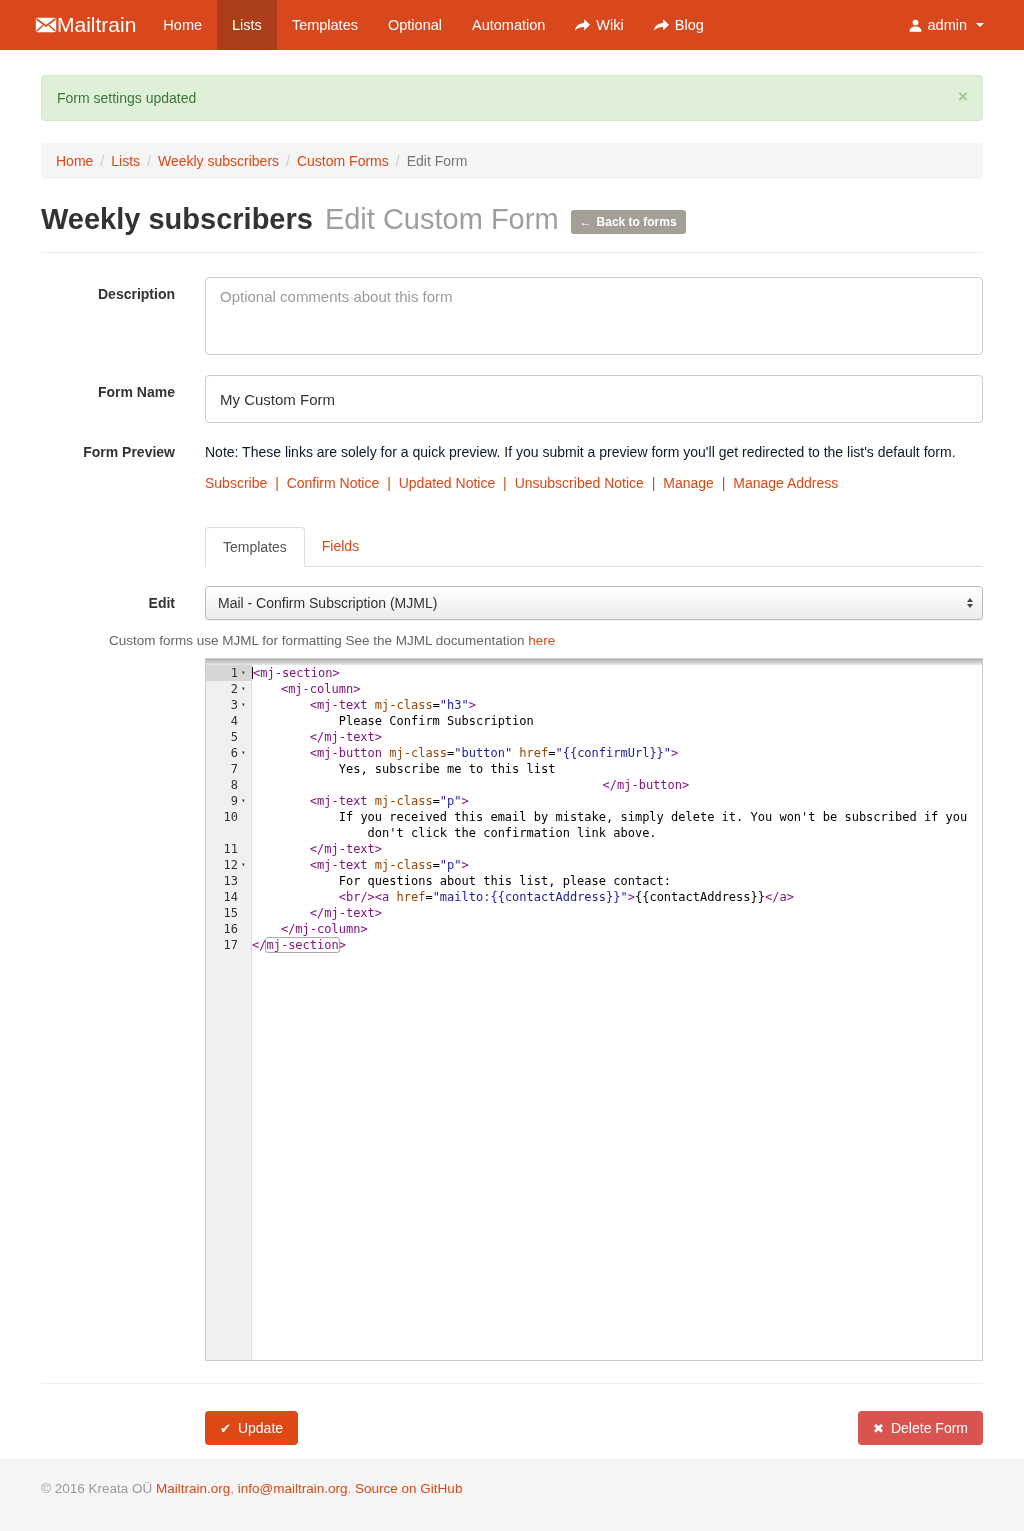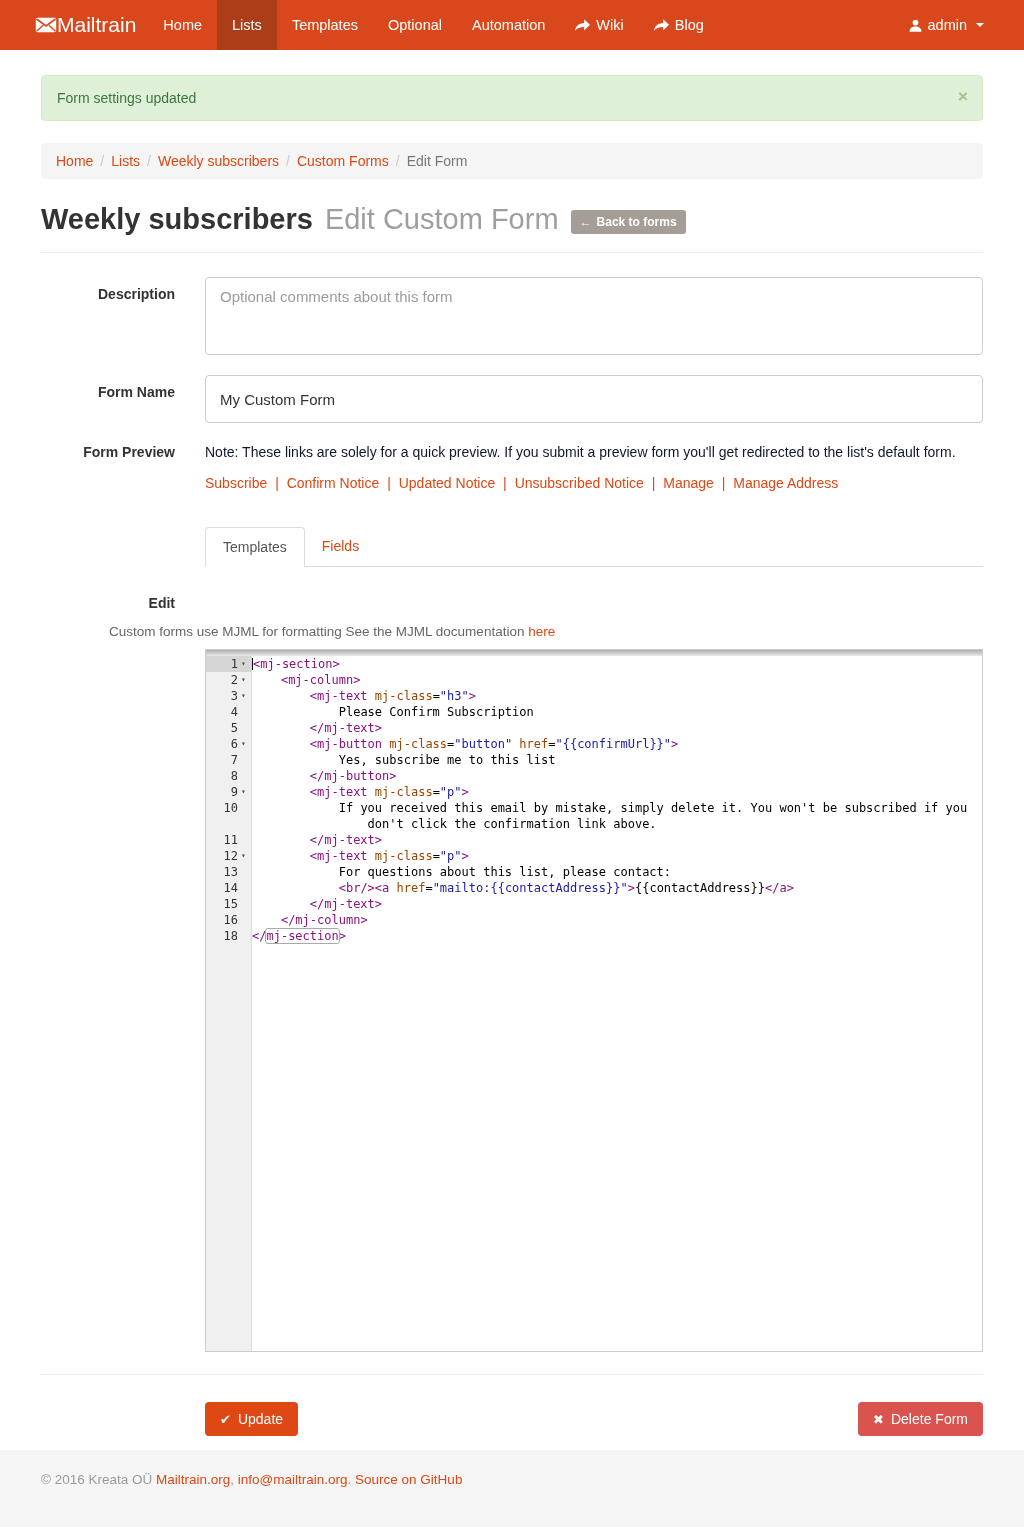--- a/index.html
+++ b/index.html
@@ -215,20 +215,29 @@
     </div>
   </div>
 
   <div class="tabs-row" id="tabs-row">
       <div class="tab active">Templates</div>
       <div class="tab inactive">Fields</div>
     </div>
 
   <div class="frow edit-row">
     <div class="flabel">Edit</div>
+    <div class="ffield">
+      <div class="select">
+        <span>Mail - Confirm Subscription (MJML)</span>
+        <span class="select-arrows">
+          <span class="arr-up" style="display:block;"></span>
+          <span class="arr-down" style="display:block;"></span>
+        </span>
+      </div>
+    </div>
   </div>
 
   <div class="mjml-help">
     <span>Custom forms use MJML for formatting See the MJML documentation</span>
     <a>here</a>
   </div>
 
   <div class="editor">
     <div class="gutter-bg"></div>
     <div class="editor-topbar"></div>
@@ -280,21 +289,21 @@
             <span class="num">7</span>
             <span class="fold"></span>
           </div>
           <div class="code" style="padding-left: 16ch; text-indent: -16ch;"><span class="tk-pl">            Yes, subscribe me to this list</span></div>
         </div>
         <div class="code-row">
           <div class="gut">
             <span class="num">8</span>
             <span class="fold"></span>
           </div>
-          <div class="code" style="padding-left: 12ch; text-indent: -12ch;"><span class="tk-pl">        </span><span class="tk-tag">&lt;/mj-button&gt;</span></div>
+          <div class="code" style="padding-left: 12ch; text-indent: -12ch; text-align: center;"><span class="tk-pl">        </span><span class="tk-tag">&lt;/mj-button&gt;</span></div>
         </div>
         <div class="code-row">
           <div class="gut">
             <span class="num">9</span>
             <span class="fold">▾</span>
           </div>
           <div class="code" style="padding-left: 12ch; text-indent: -12ch;"><span class="tk-pl">        </span><span class="tk-tag">&lt;mj-text</span><span class="tk-attr"> mj-class</span><span class="tk-pl">=</span><span class="tk-str">"p"</span><span class="tk-tag">&gt;</span></div>
         </div>
         <div class="code-row">
           <div class="gut">
@@ -340,21 +349,21 @@
         </div>
         <div class="code-row">
           <div class="gut">
             <span class="num">16</span>
             <span class="fold"></span>
           </div>
           <div class="code" style="padding-left: 8ch; text-indent: -8ch;"><span class="tk-pl">    </span><span class="tk-tag">&lt;/mj-column&gt;</span></div>
         </div>
         <div class="code-row">
           <div class="gut">
-            <span class="num">18</span>
+            <span class="num">17</span>
             <span class="fold"></span>
           </div>
           <div class="code" style="padding-left: 4ch; text-indent: -4ch;"><span class="tk-tag">&lt;/</span><span class="tk-tag tk-box">mj-section</span><span class="tk-tag">&gt;</span></div>
         </div>
       </div>
   </div>
 
   <hr class="rule2">
 
   <div class="buttons">

